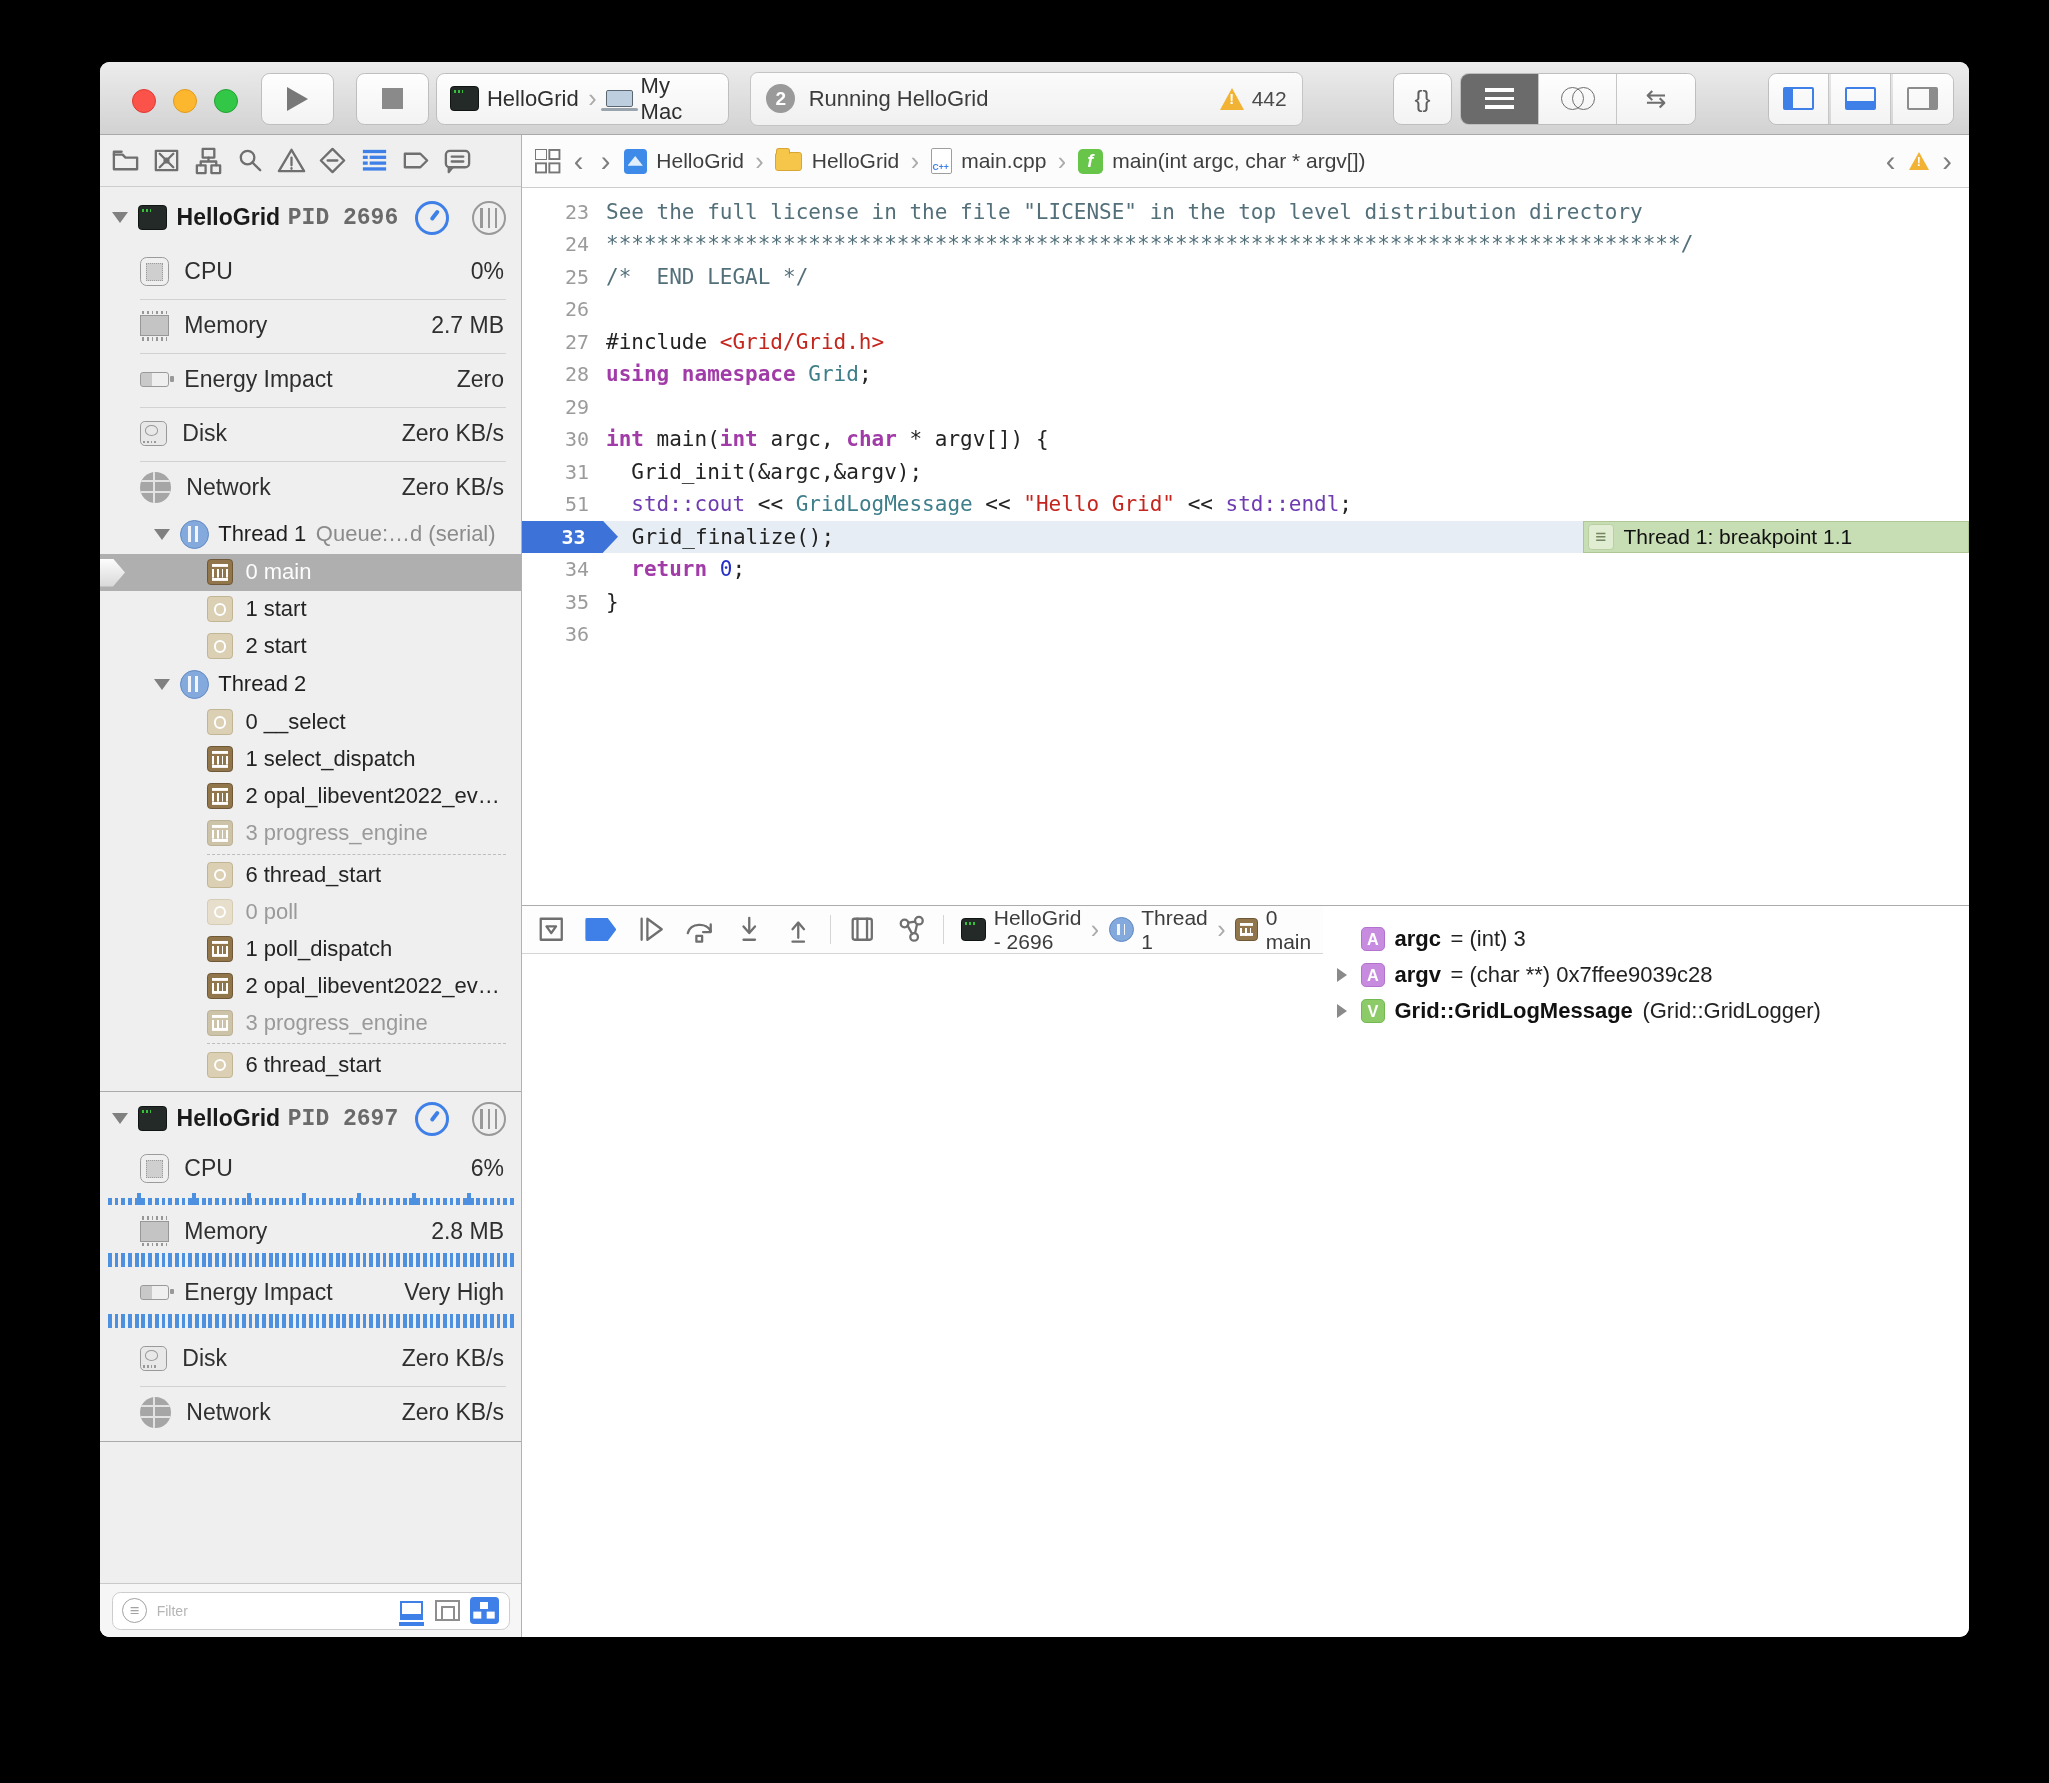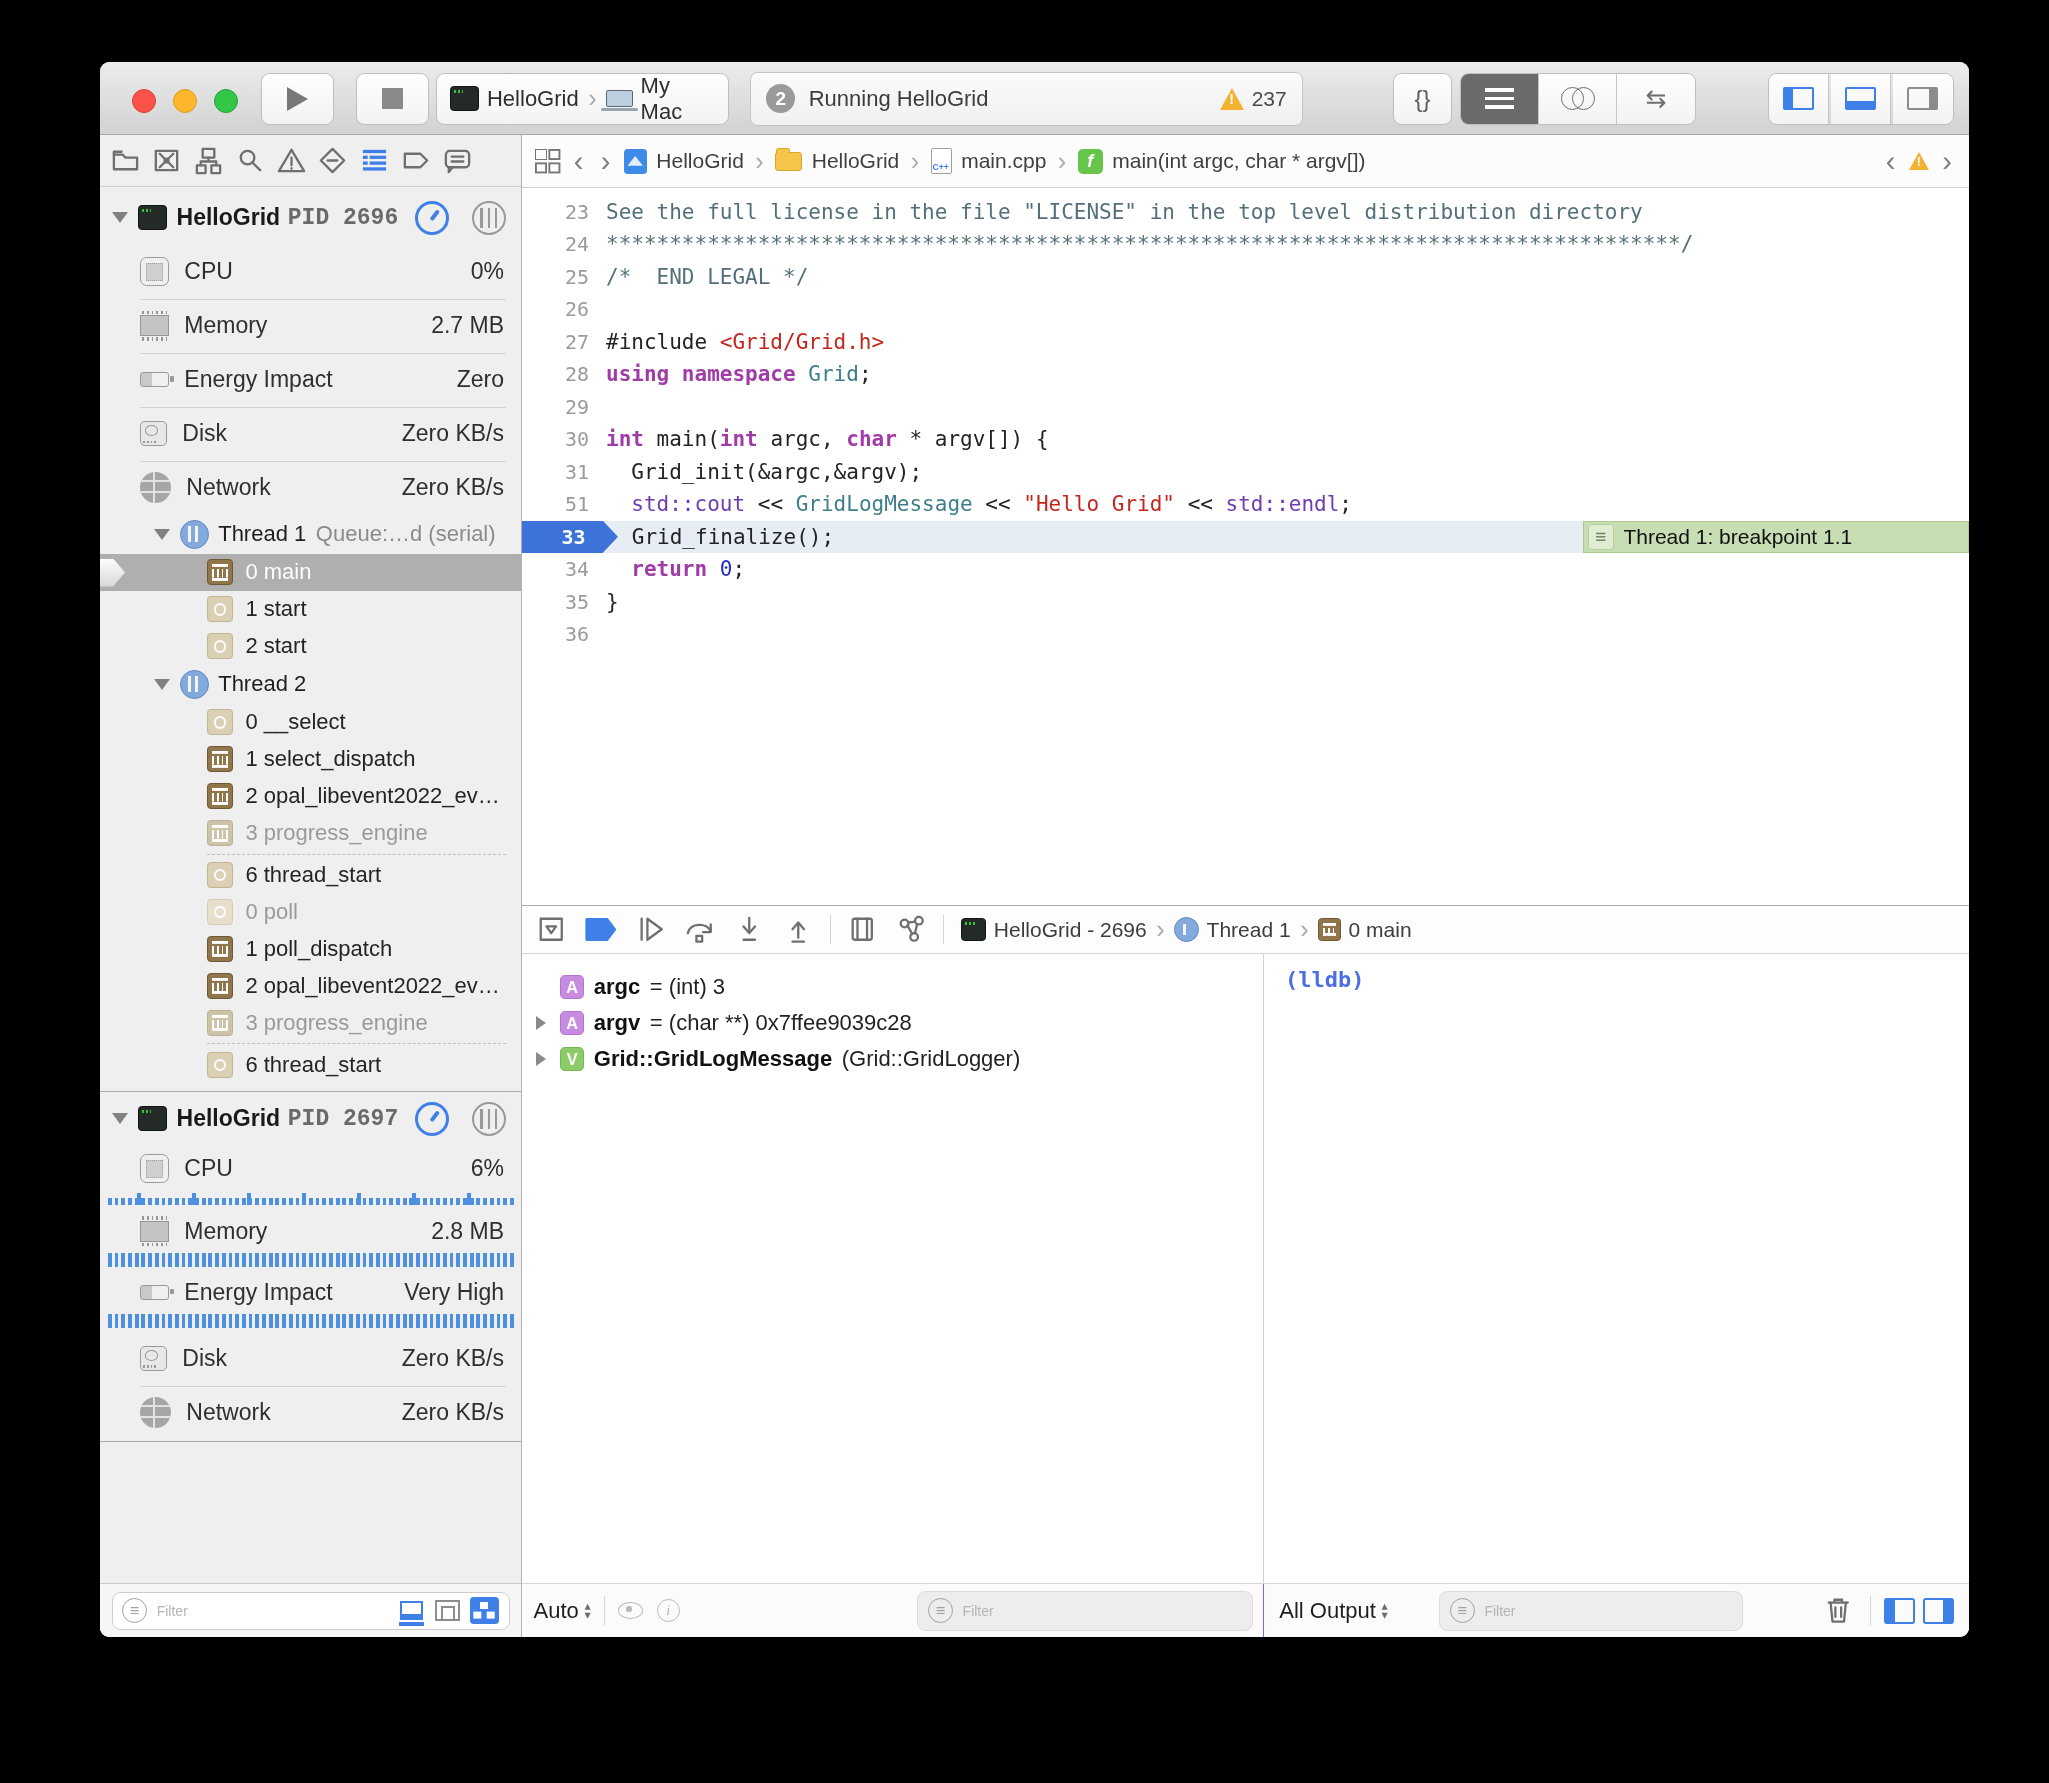--- a/index.html
+++ b/index.html
@@ -134,21 +134,21 @@
   .code-line{height:32.5px;line-height:32.5px;display:flex;position:relative;white-space:pre;}
   .ln{width:84px;flex:0 0 84px;text-align:right;padding-right:17px;color:#9B9B9B;font-size:20px;}
   .code-text{flex:1;}
   .cm{color:#53707A;} .kw{color:#A13BA8;font-weight:bold;} .std{color:#6E3CB0;} .type{color:#3E7E8A;} .str{color:#C4251D;} .num{color:#2530C8;} .pl{color:#232323;}
   .code-line.current{background:#E7EDF4;}
   .code-line.current .ln{background:#3D72D9;color:#fff;clip-path:polygon(0 0,84% 0,100% 50%,84% 100%,0 100%);width:96px;flex-basis:96px;padding-right:32.5px;font-weight:bold;margin-right:-11.5px;}
   .bp-note{position:absolute;right:0;top:0;height:32.5px;width:386px;background:#C7DDB4;border:1px solid #AFC792;display:flex;align-items:center;gap:9.6px;padding:0 7.6px 0 3.8px;font-family:"Liberation Sans",sans-serif;font-size:21px;color:#111;}
   .bp-note-icon{width:26px;height:26px;background:#E0EDD2;border:1px solid #B9CfA0;border-radius:3.8px;color:#75865F;display:flex;align-items:center;justify-content:center;font-style:normal;}
   .bp-note-icon::before{content:"≡";font-size:19px;font-weight:bold;}
   
-  .debug-area{flex:1;display:flex;flex-direction:column;border-top:1px solid #ACACAC;min-height:0;}
+  .debug-area{flex:1;display:flex;flex-direction:row;border-top:1px solid #ACACAC;min-height:0;}
   .debug-bar{height:48px;flex:0 0 48px;border-bottom:1px solid #D5D5D5;display:flex;align-items:center;padding:0 11.5px;gap:13.4px;font-size:21px;color:#3D3D3D;background:#FDFDFD;}
   .db-ico{display:flex;align-items:center;justify-content:center;width:36px;height:34px;flex:0 0 auto;}
   .db-sep{width:1px;height:29px;background:#D5D5D5;flex:0 0 auto;}
   .bp-tag{width:31px;height:23px;background:#3E7FE8;clip-path:polygon(0 0,72% 0,100% 50%,72% 100%,0 100%);border-radius:1.9px;}
   .db-crumbs{display:flex;align-items:center;gap:7.6px;margin-left:3.8px;}
   .app-ico.small{width:25px;height:23px;}
   .thread-ico.small{width:25px;height:25px;}
   .frame-ico.small{width:23px;height:23px;}
   .debug-panes{flex:1;display:flex;min-height:0;}
   .vars-pane{width:742px;flex:0 0 742px;border-right:1px solid #D2D2D2;padding:15.3px 9.6px 0 9.6px;font-size:22px;overflow:hidden;}
@@ -197,21 +197,21 @@
       <span>HelloGrid</span>
       <span class="crumb-sep">›</span>
       <span class="laptop-ico"></span>
       <span>My Mac</span>
     </div>
     <div class="status">
       <span class="task-badge">2</span>
       <span class="status-msg">Running HelloGrid</span>
       <span class="status-right">
         <span class="warn-tri"></span>
-        <span class="warn-count">237</span>
+        <span class="warn-count">442</span>
       </span>
     </div>
     <div class="tbtn btn-braces">{}</div>
     <div class="seg">
       <div class="seg-cell sel">
           <span class="ic-lines"></span>
         </div>
       <div class="seg-cell">
           <span class="ic-circles"></span>
         </div>

